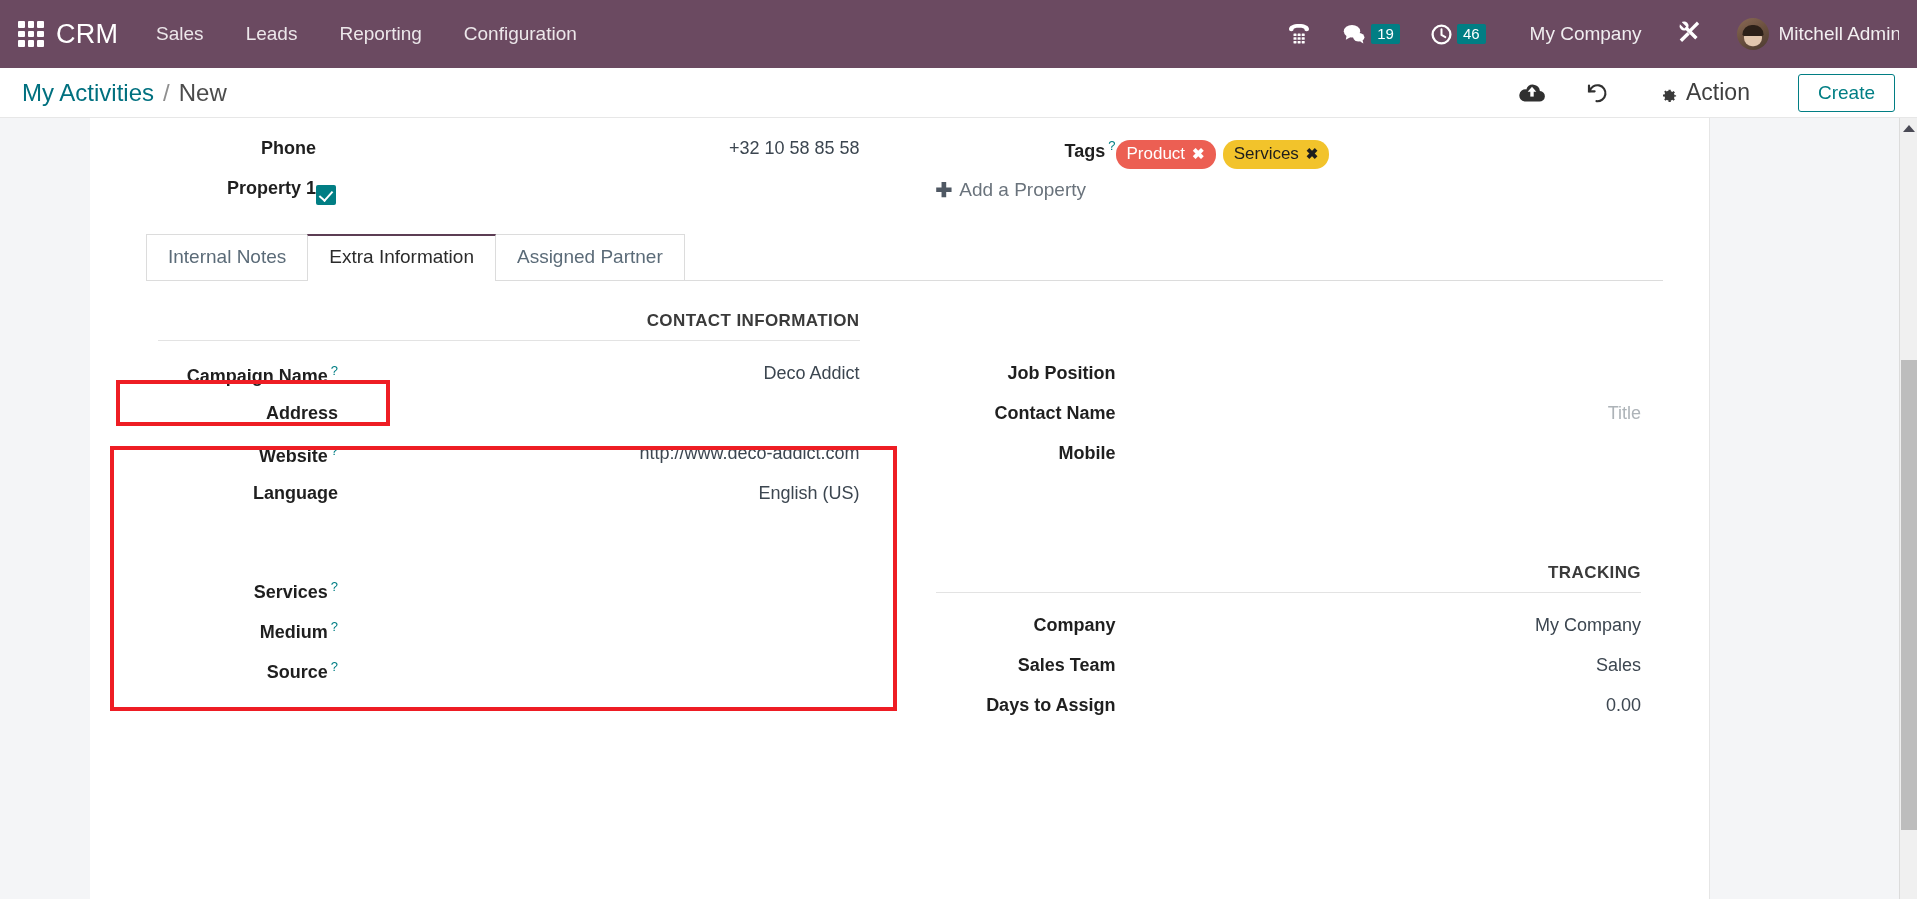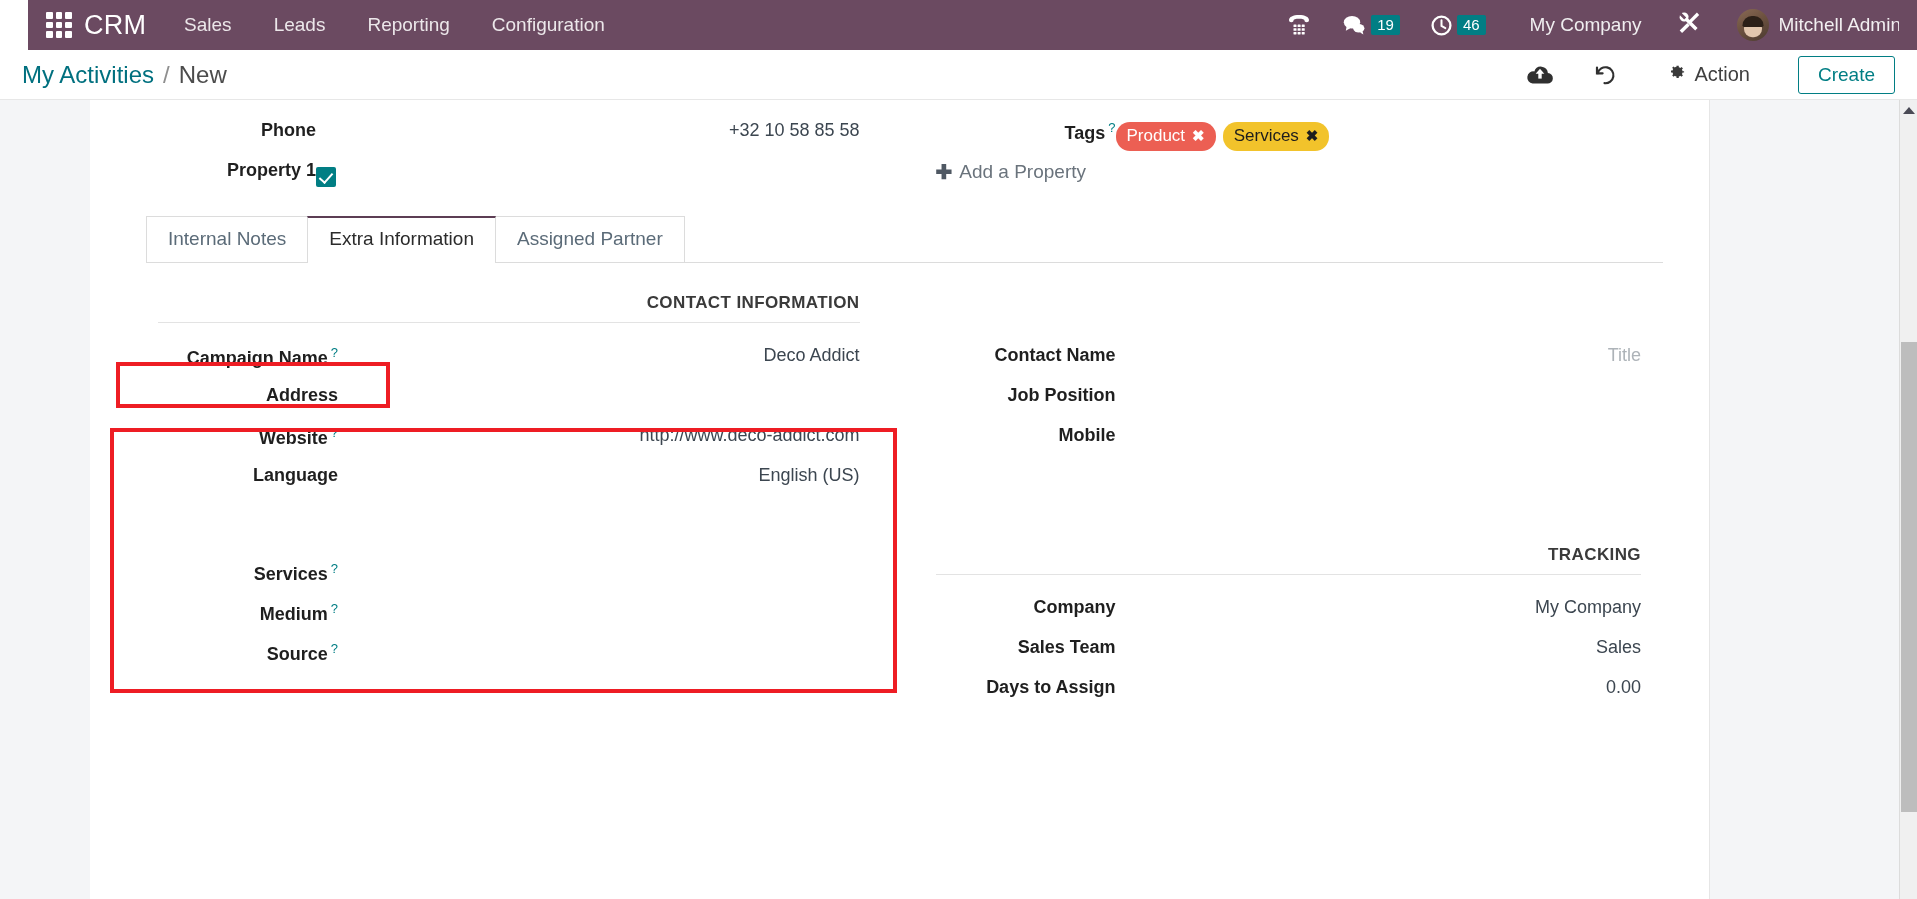--- a/index.html
+++ b/index.html
@@ -5,26 +5,25 @@
   * { box-sizing: border-box; margin: 0; padding: 0; }
   html, body {
     width: 1917px; height: 899px;
     font-family: "Liberation Sans", sans-serif;
     background: #ffffff;
     overflow: hidden;
   }
 
   
   .navbar {
-    height: 50px; background: #6b4a61;
+    height: 68px; background: #6b4a61;
     display: flex; align-items: center;
     padding: 0 0 0 10px;
     color: #f0eef0;
     position: relative;
-    margin-left: 28px;
   }
   .apps-grid {
     width: 26px; height: 26px;
     display: grid; grid-template-columns: repeat(3,1fr);
     grid-template-rows: repeat(3,1fr); gap: 3px;
     margin: 0 12px 0 8px; cursor: pointer;
   }
   .apps-grid i { background: #ffffff; display: block; border-radius: 1px; }
   .brand {
     font-size: 27px; color: #ffffff; letter-spacing: .2px;
@@ -84,22 +83,22 @@
   .bc { font-size: 24px; display: flex; align-items: baseline; gap: 9px; }
   .bc-link { color: #00707f; cursor: pointer; }
   .bc-sep { color: #8f8f8f; }
   .bc-current { color: #4c4c4c; }
   .cp-right { margin-left: auto; display: flex; align-items: center; gap: 0; }
   .cp-ico {
     color: #3c3c3c; cursor: pointer; margin-left: 38px;
     display: flex; align-items: center;
   }
   .cp-action {
-    display: flex; align-items: flex-start; gap: 8px;
-    font-size: 20px; color: #3f3f3f; cursor: pointer; margin-left: 50px;
+    display: flex; align-items: flex-end; gap: 8px;
+    font-size: 23px; color: #3f3f3f; cursor: pointer; margin-left: 50px;
   }
   .create-btn {
     margin-left: 48px; border: 1px solid #017e84; color: #017e84;
     background: #ffffff; font-size: 19px; padding: 7px 19px;
     border-radius: 3px; cursor: pointer; font-family: inherit;
   }
 
   
   .page {
     position: relative; height: 799px; background: #f4f5f7;
@@ -395,28 +394,28 @@
               <div class="fld">
                 <div class="lbl">Language</div>
                 <div class="val">English (US)</div>
               </div>
             </div>
 
             <div class="col right">
               <div class="sect-title" style="border-color:transparent;color:transparent">&nbsp;</div>
 
               <div class="fld">
+                <div class="lbl">Job Position</div>
+                <div class="val"></div>
+              </div>
+
+              <div class="fld">
                 <div class="lbl">Contact Name</div>
                 <div class="val" style="flex:0 0 330px"></div>
                 <div class="val ph">Title</div>
-              </div>
-
-              <div class="fld">
-                <div class="lbl">Job Position</div>
-                <div class="val"></div>
               </div>
 
               <div class="fld">
                 <div class="lbl">Mobile</div>
                 <div class="val"></div>
               </div>
             </div>
           </div>
 
           <div class="grp" style="margin-top:46px">

